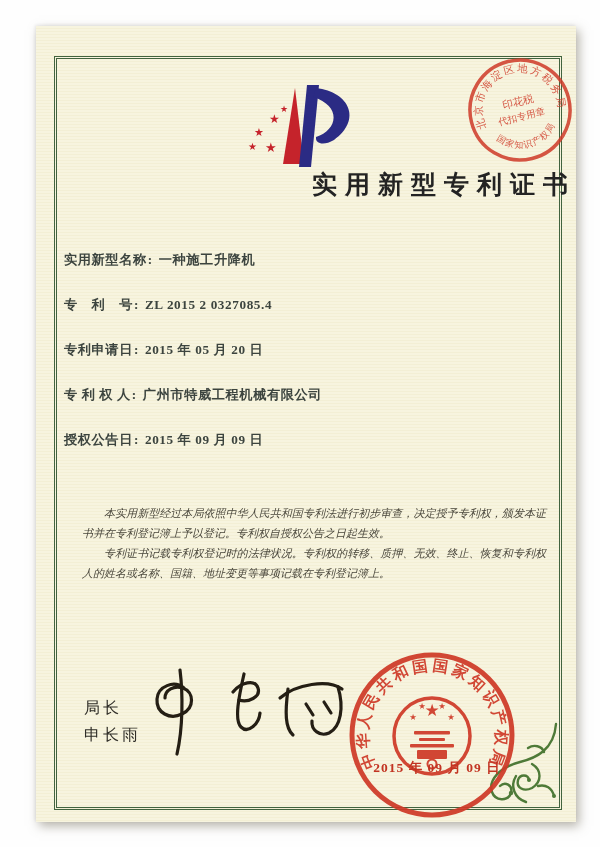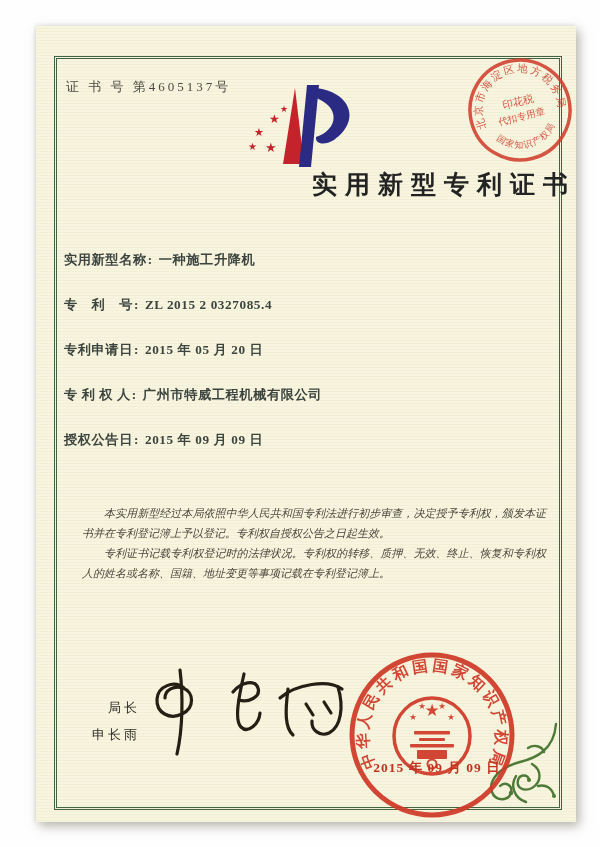--- a/index.html
+++ b/index.html
@@ -33,24 +33,23 @@
   .field-label{white-space:pre;}
   .field-colon{margin:0 6px 0 1px;}
   .body-text{
     position:absolute;left:26px;right:30px;top:477px;z-index:3;
     font-size:11px;line-height:1.83;color:#4a473c;text-align:justify;
     font-style:italic;
     margin-left:20px;
   }
   .body-text p{margin:0;text-indent:2em;}
   .signer{
-    position:absolute;left:56px;top:668px;z-index:4;
-    font-size:13px;letter-spacing:3px;line-height:27px;color:#2e2c26;
+    position:absolute;left:48px;top:668px;z-index:4;
+    font-size:16px;letter-spacing:3px;line-height:27px;color:#2e2c26;
     font-family:"Liberation Sans","DejaVu Sans",sans-serif;
-    text-align:right;
   }
   .signature-svg{position:absolute;left:102px;top:636px;z-index:4;}
   .seal-main{position:absolute;left:311px;top:624px;z-index:5;opacity:.93;}
   .seal-date{
     position:absolute;left:316px;top:733px;width:170px;text-align:center;z-index:6;
     font-size:13.5px;font-weight:bold;color:#c23422;letter-spacing:1px;
   }
   .seal-tax{position:absolute;left:426px;top:26px;z-index:5;transform:rotate(-14deg);opacity:.85;}
   .corner-flourish{position:absolute;right:16px;bottom:14px;z-index:3;}
   .page-footer{
@@ -59,21 +58,20 @@
   }
   .seal-text{fill:#cf3a28;}
 </style>
 </head>
 <body>
 
 <div class="paper">
 
   <div class="frame"></div>
 
-  <div class="cert-no">证 书 号 第4605137号</div>
 
   <svg class="logo" width="140" height="88" viewBox="0 0 140 88">
     <polygon points="59,8 68,84 47,84" fill="#c5232b"></polygon>
     <polygon points="71,5 83,5 75,87 63,87" fill="#2b2b84"></polygon>
     <path d="M80,8 C114,12 126,40 98,60 C88,66 79,64 80,57 C102,50 106,26 77,17 Z" fill="#2b2b84"></path>
     <g fill="#c5232b" font-family="'DejaVu Sans',sans-serif">
       <text x="44" y="32" font-size="9">★</text>
       <text x="33" y="43" font-size="12">★</text>
       <text x="18" y="56" font-size="11">★</text>
       <text x="12" y="70" font-size="10">★</text>

